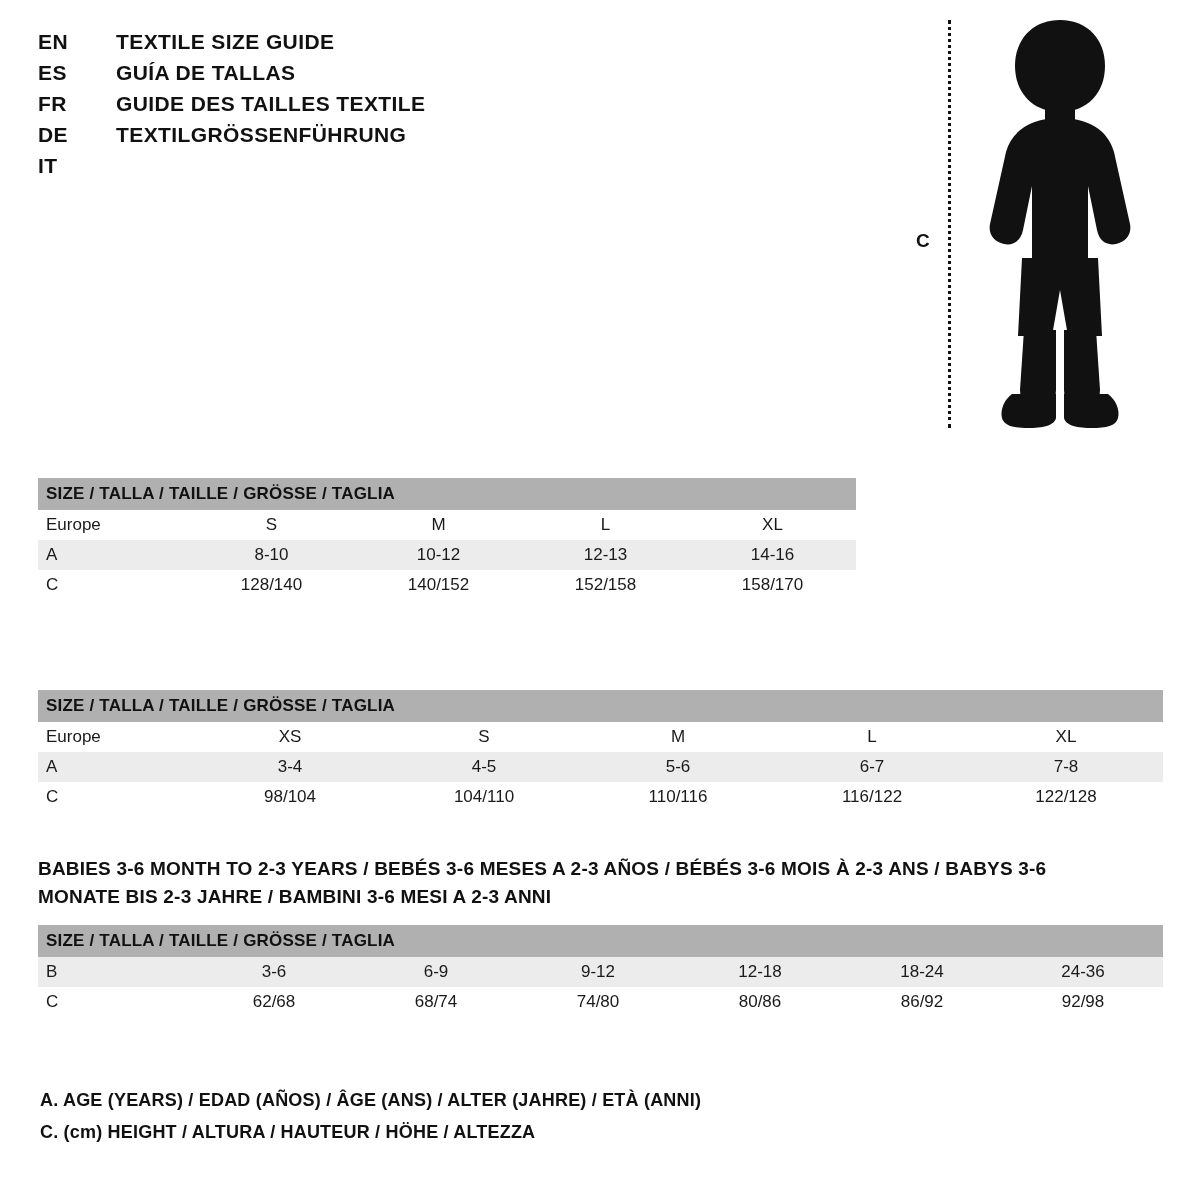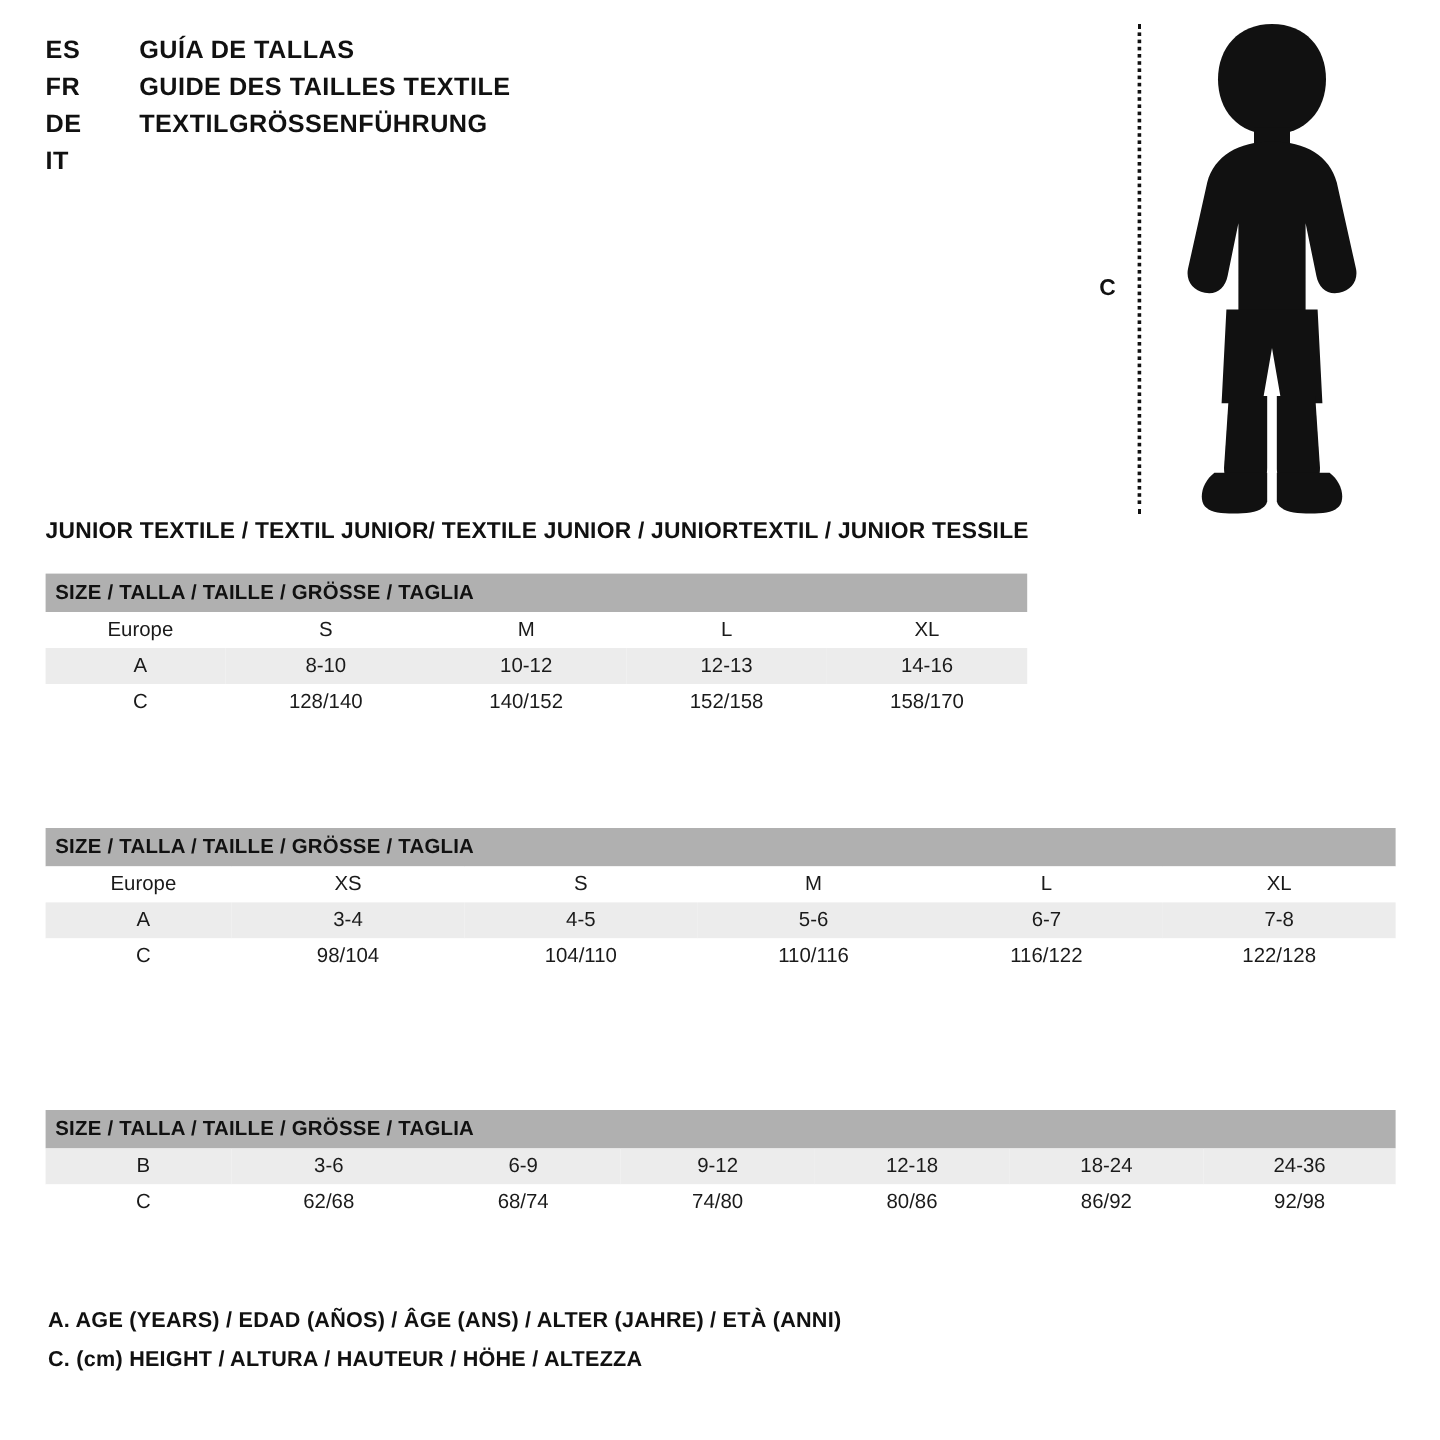--- a/index.html
+++ b/index.html
@@ -102,21 +102,21 @@
     font-weight: 700;
     font-size: 17px;
     padding: 6px 0 6px 8px;
     letter-spacing: 0.2px;
     height: 30px;
   }
   .row-white td { background: #ffffff; height: 30px; }
   .row-grey td  { background: #ececec; height: 30px; }
   .size-table td.label-cell {
     padding-left: 8px;
-    text-align: center;
+    text-align: left;
     font-weight: 400;
   }
   .size-table td.val-cell {
     text-align: center;
     font-weight: 400;
   }
   .size-table tr.header-row td { font-weight: 400; }
 
   
   .legend {
@@ -134,20 +134,24 @@
     text-transform: uppercase;
   }
   .legend-line.mixed { text-transform: none; }
 </style>
 </head>
 <body>
 
 <div id="page">
 
   <div class="lang-block">
+    <div class="lang-row">
+      <span class="lang-code">EN</span>
+      <span class="lang-text">TEXTILE SIZE GUIDE</span>
+    </div>
     <div class="lang-row">
       <span class="lang-code">ES</span>
       <span class="lang-text">GUÍA DE TALLAS</span>
     </div>
     <div class="lang-row">
       <span class="lang-code">FR</span>
       <span class="lang-text">GUIDE DES TAILLES TEXTILE</span>
     </div>
     <div class="lang-row">
       <span class="lang-code">DE</span>
@@ -187,21 +191,20 @@
         <path d="M64 312 L96 312 L96 372 C96 384 88 392 78 392 C68 392 60 384 60 372 Z"></path>
 
         <path d="M104 312 L136 312 L140 372 C140 384 132 392 122 392 C112 392 104 384 104 372 Z"></path>
 
         <path d="M52 376 C44 382 40 392 42 400 C44 408 54 410 68 410 C82 410 94 408 96 400 L96 376 Z"></path>
         <path d="M104 376 L104 400 C106 408 118 410 132 410 C146 410 156 408 158 400 C160 392 156 382 148 376 Z"></path>
       </g>
     </svg>
   </div>
 
-  <div class="section-title" style="top:432px;">JUNIOR TEXTILE / TEXTIL JUNIOR/ TEXTILE JUNIOR / JUNIORTEXTIL / JUNIOR TESSILE</div>
 
   <table class="size-table" style="left:38px; top:478px; width:818px;">
     <tbody>
         <tr class="hdr-bar">
       <td colspan="5">SIZE / TALLA / TAILLE / GRÖSSE / TAGLIA</td>
     </tr>
     <tr class="row-white header-row">
       <td class="label-cell" style="width:150px;">Europe</td>
       <td class="val-cell" style="width:167px;">S</td>
       <td class="val-cell" style="width:167px;">M</td>
@@ -251,20 +254,21 @@
       <td class="label-cell">C</td>
       <td class="val-cell">98/104</td>
       <td class="val-cell">104/110</td>
       <td class="val-cell">110/116</td>
       <td class="val-cell">116/122</td>
       <td class="val-cell">122/128</td>
     </tr>
   </tbody>
     </table>
 
+  <div class="section-title two-line" style="top:855px;">BABIES 3-6 MONTH TO 2-3 YEARS / BEBÉS 3-6 MESES A 2-3 AÑOS / BÉBÉS 3-6 MOIS À 2-3 ANS / BABYS 3-6 MONATE BIS 2-3 JAHRE / BAMBINI 3-6 MESI A 2-3 ANNI</div>
 
   <table class="size-table" style="left:38px; top:925px; width:1125px;">
     <tbody>
         <tr class="hdr-bar">
       <td colspan="7">SIZE / TALLA / TAILLE / GRÖSSE / TAGLIA</td>
     </tr>
     <tr class="row-grey">
       <td class="label-cell" style="width:155px;">B</td>
       <td class="val-cell" style="width:162px;">3-6</td>
       <td class="val-cell" style="width:162px;">6-9</td>

